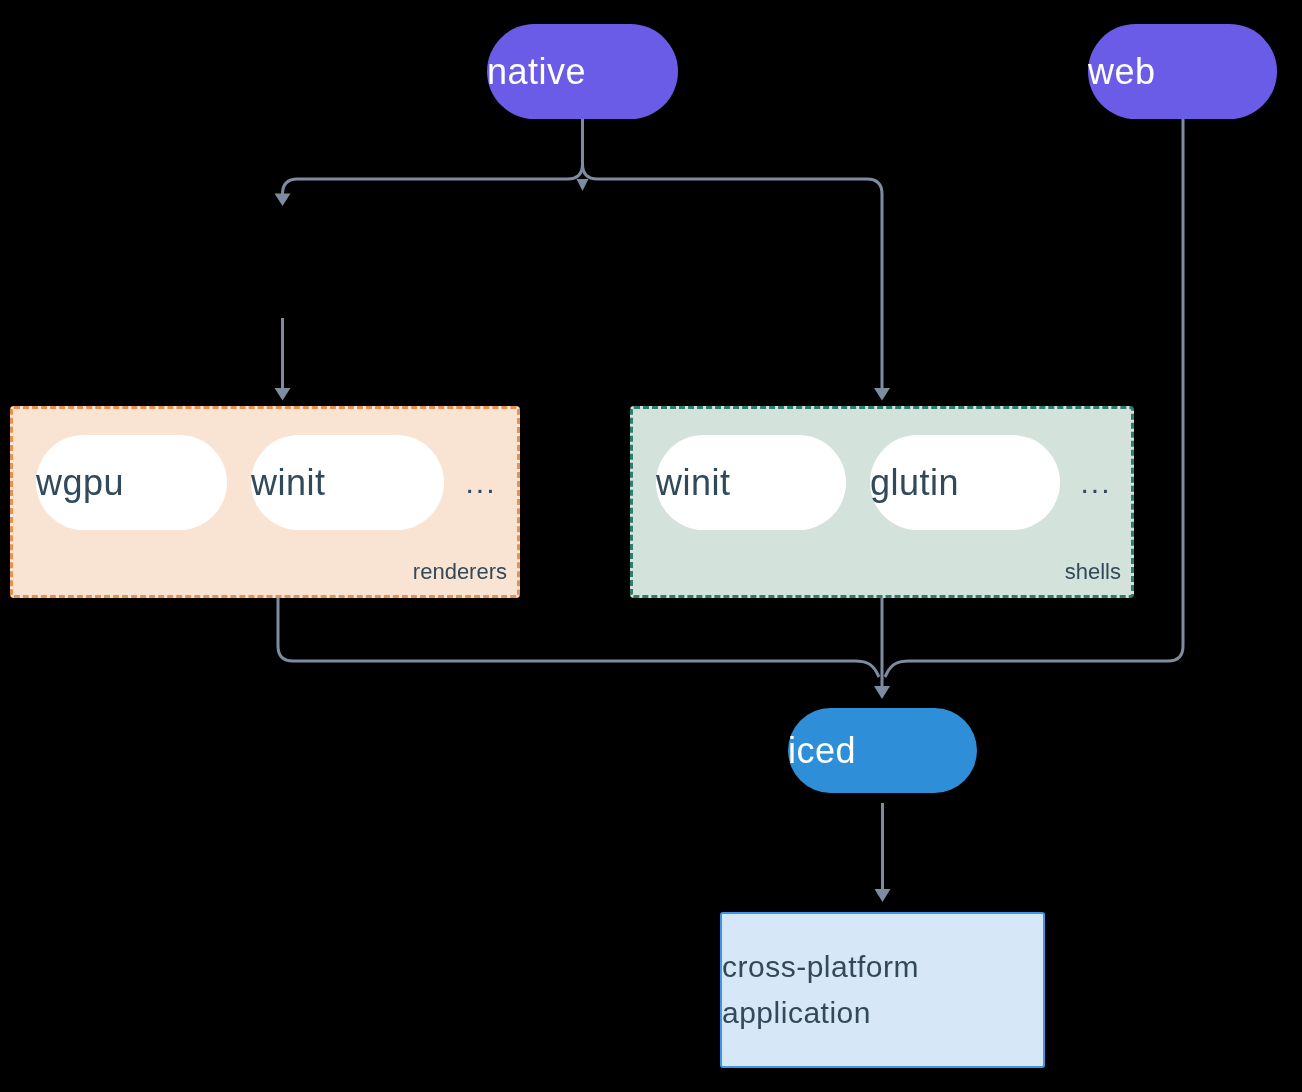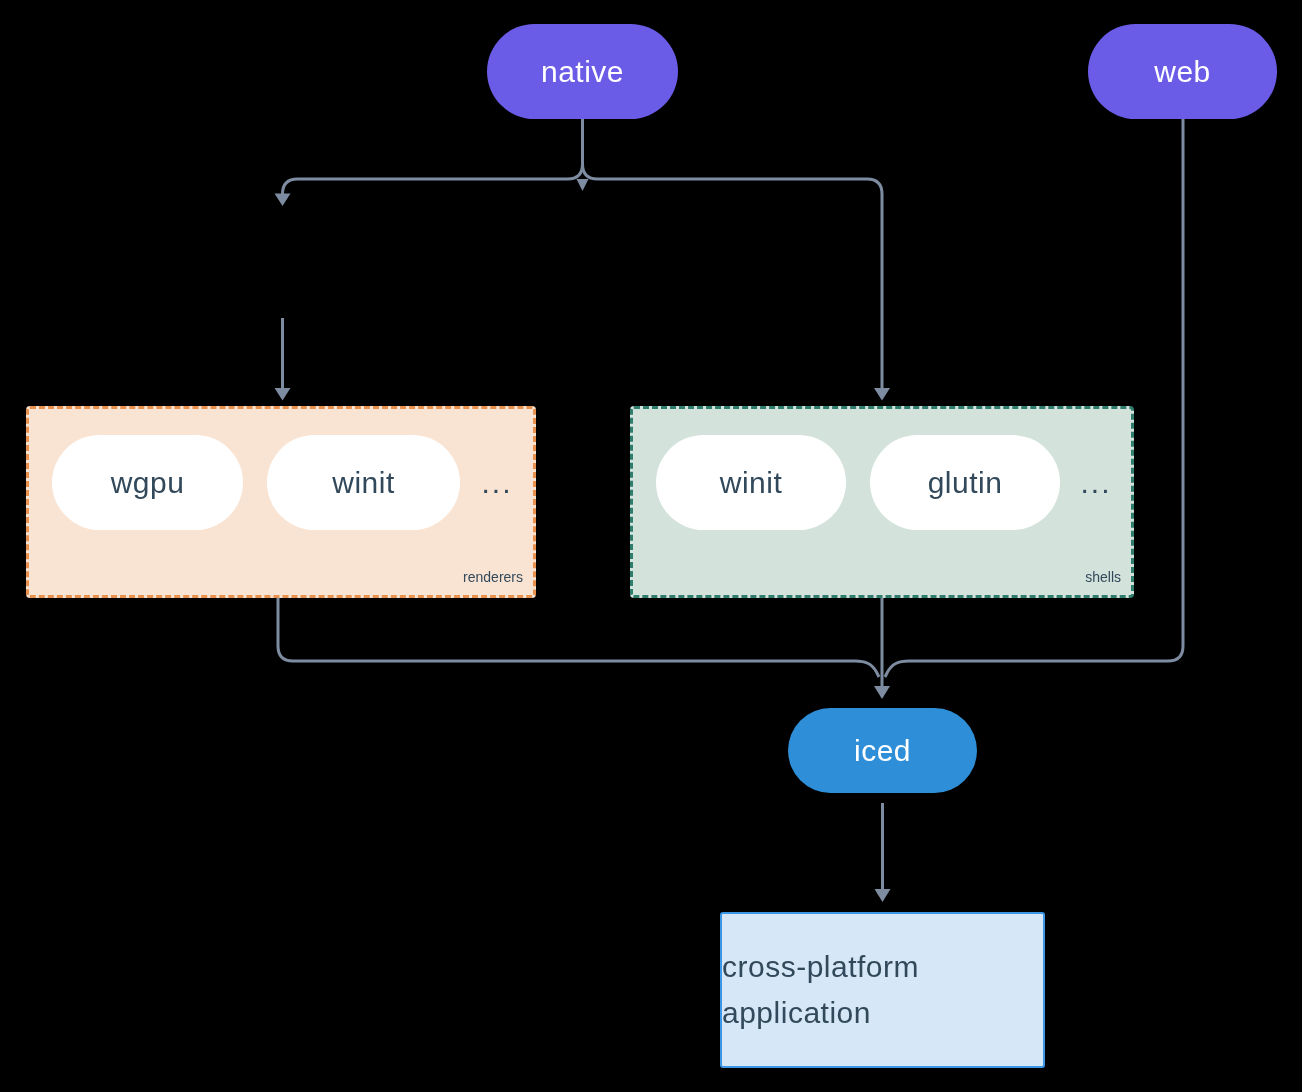--- a/index.html
+++ b/index.html
@@ -24,23 +24,23 @@
     width:1302px;height:1092px;
     background:var(--background);
     font-family:"Liberation Sans","DejaVu Sans",sans-serif;
     overflow:hidden;
   }
   .connectors{position:absolute;left:0;top:0;width:1302px;height:1092px;}
   .edge{stroke:var(--connector);stroke-width:3;fill:none;}
   .arrowhead{fill:var(--connector);stroke:none;}
   .pill{
     position:absolute;
-    display:flex;align-items:center;justify-content:center;
+    display:flex;align-items:center;
     border-radius:48px;
-    font-size:30px;
+    font-size:36px;
     color:var(--text-light);
     letter-spacing:0.5px;
   }
   .pill.purple{background:var(--node-purple);}
   .pill.orange{background:var(--node-orange);}
   .pill.blue{background:var(--node-blue);}
   .pill.white{background:var(--pill-white);color:var(--text-dark);}
   .group{
     position:absolute;
     box-sizing:border-box;
@@ -50,21 +50,21 @@
     background:var(--renderers-fill);
     border:3px dashed var(--renderers-border);
   }
   .group.shells{
     background:var(--shells-fill);
     border:3px dashed var(--shells-border);
   }
   .group-label{
     position:absolute;
     right:10px;bottom:10px;
-    font-size:14px;
+    font-size:22px;
     color:var(--text-dark);
     text-align:right;
   }
   .ellipsis{
     position:absolute;
     display:flex;align-items:center;justify-content:center;
     font-size:30px;
     color:var(--text-dark);
     letter-spacing:2px;
   }
@@ -113,21 +113,21 @@
 
   <div class="pill purple" style="left:487px;top:24px;width:191px;height:95px">
     <span>native</span>
   </div>
 
   <div class="pill purple" style="left:1088px;top:24px;width:189px;height:95px">
     <span>web</span>
   </div>
 
 
-  <div class="group renderers" style="left:26px;top:406px;width:510px;height:192px">
+  <div class="group renderers" style="left:10px;top:406px;width:510px;height:192px">
     <div class="pill white" style="left:23px;top:26px;width:191px;height:95px">
       <span>wgpu</span>
     </div>
     <div class="pill white" style="left:238px;top:26px;width:193px;height:95px">
       <span>winit</span>
     </div>
     <div class="ellipsis" style="left:438px;top:26px;width:60px;height:95px">...</div>
     <div class="group-label">renderers</div>
   </div>
 

